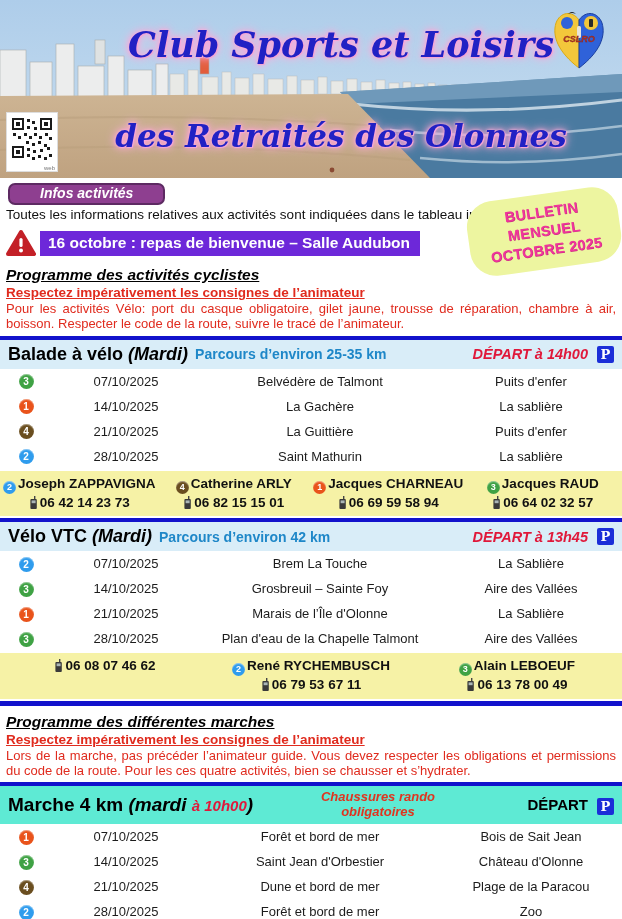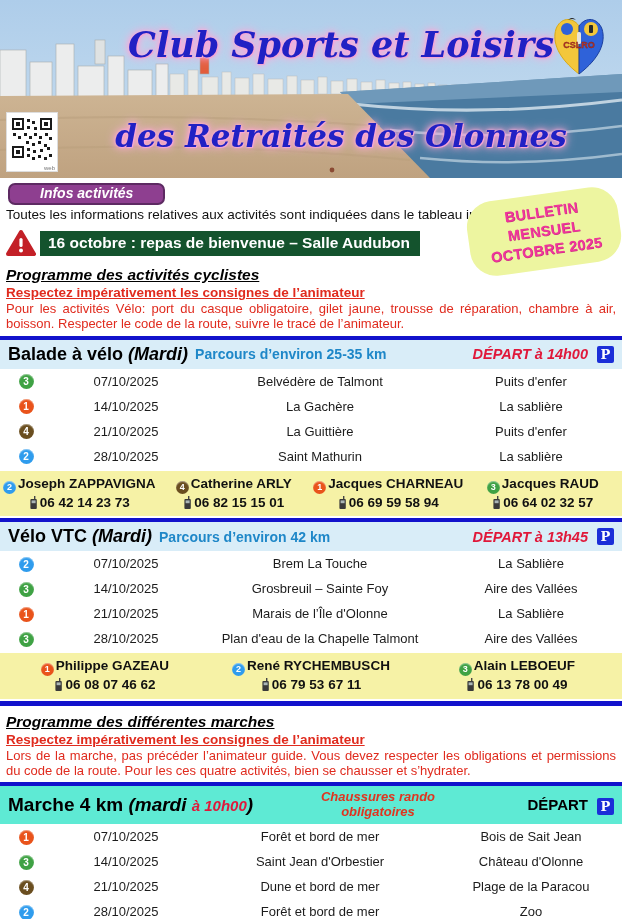--- a/index.html
+++ b/index.html
@@ -12,31 +12,31 @@
   
   .hero { position:relative; width:622px; height:178px; overflow:hidden; }
   .hero svg.bg { position:absolute; inset:0; }
   .hero-title { position:absolute; width:100%; text-align:center;
     font-family:"DejaVu Serif", serif; font-style:italic; font-weight:bold;
     color:#2121c4;
     text-shadow:0 0 3px #ffb0dd, 0 0 7px #ff9ad2, 0 0 12px #ffb9e2, 1px 1px 0 #e9a0cd;
   }
   .hero-title.l1 { top:24px; left:30px; font-size:35px; }
   .hero-title.l2 { top:118px; left:30px; font-size:31px; }
-  .logo { position:absolute; top:12px; right:14px; }
+  .logo { position:absolute; top:6px; right:14px;font-style:italic; }
   .qr { position:absolute; left:6px; bottom:6px; background:#fff; padding:3px; border:1px solid #ddd; }
   .qr-caption { position:absolute; right:2px; bottom:0; font-size:6px; color:#777; }
   
   .top-zone { position:relative; padding:5px 6px 2px 6px; min-height:78px; }
   .badge-infos { display:inline-block; background:#8e3f90; border:2px solid #5d2a62;
     border-radius:7px; color:#fff; font-weight:bold; font-style:italic; font-size:14px;
     padding:0 30px 2px 30px; margin-left:2px; }
   .intro { font-size:13.5px; margin-top:2px; color:#111; }
   .alert-row { display:flex; align-items:center; gap:4px; margin-top:7px; }
-  .alert-banner { background:#14532d; color:#fff; font-weight:bold; font-size:15.5px;
+  .alert-banner { background:#6d28d9; color:#fff; font-weight:bold; font-size:15.5px;
     padding:3px 10px 4px 8px; }
   .bulletin { position:absolute; top:16px; right:2px; width:152px; background:#edf5a0;
     border-radius:26px; transform:rotate(-8deg); text-align:center; padding:9px 4px;
     font-weight:bold; font-size:14.5px; color:#f0369b; letter-spacing:.3px;
     text-shadow:.5px .5px 0 #c42a7d; line-height:1.3; }
   
   .sec-heading { font-size:15.5px; font-weight:bold; font-style:italic;
     text-decoration:underline; margin:7px 0 1px 6px; color:#000; }
   .red-warning { font-size:13.5px; font-weight:bold; text-decoration:underline;
     color:#e02b1e; margin:1px 0 1px 6px; }
@@ -334,21 +334,20 @@
     <div class="trow">
       <div><span class="circle" style="background-color: rgb(63, 162, 68);">3</span></div>
       <div>28/10/2025</div>
       <div>Plan d'eau de la Chapelle Talmont</div>
       <div>Aire des Vallées</div>
     </div>
   </div>
 <div class="tfoot cols-3">
 
     <div class="contact">
-      <div><span class="circle" style="background-color: rgb(233, 83, 27);">1</span><span>Philippe GAZEAU</span></div>
       <div class="contact-phone"><svg width="9" height="13" viewBox="0 0 9 13">
           <rect x="5" y="0" width="1.4" height="3.4" fill="#444"></rect>
           <rect x="1.4" y="3" width="6.4" height="10" rx="1" fill="#3a3a3a"></rect>
           <rect x="2.6" y="4.4" width="4" height="2.8" fill="#aab6b6"></rect>
         </svg><span>06 08 07 46 62</span></div>
     </div>
 
     <div class="contact">
       <div><span class="circle" style="background-color: rgb(47, 156, 237);">2</span><span>René RYCHEMBUSCH</span></div>
       <div class="contact-phone"><svg width="9" height="13" viewBox="0 0 9 13">

